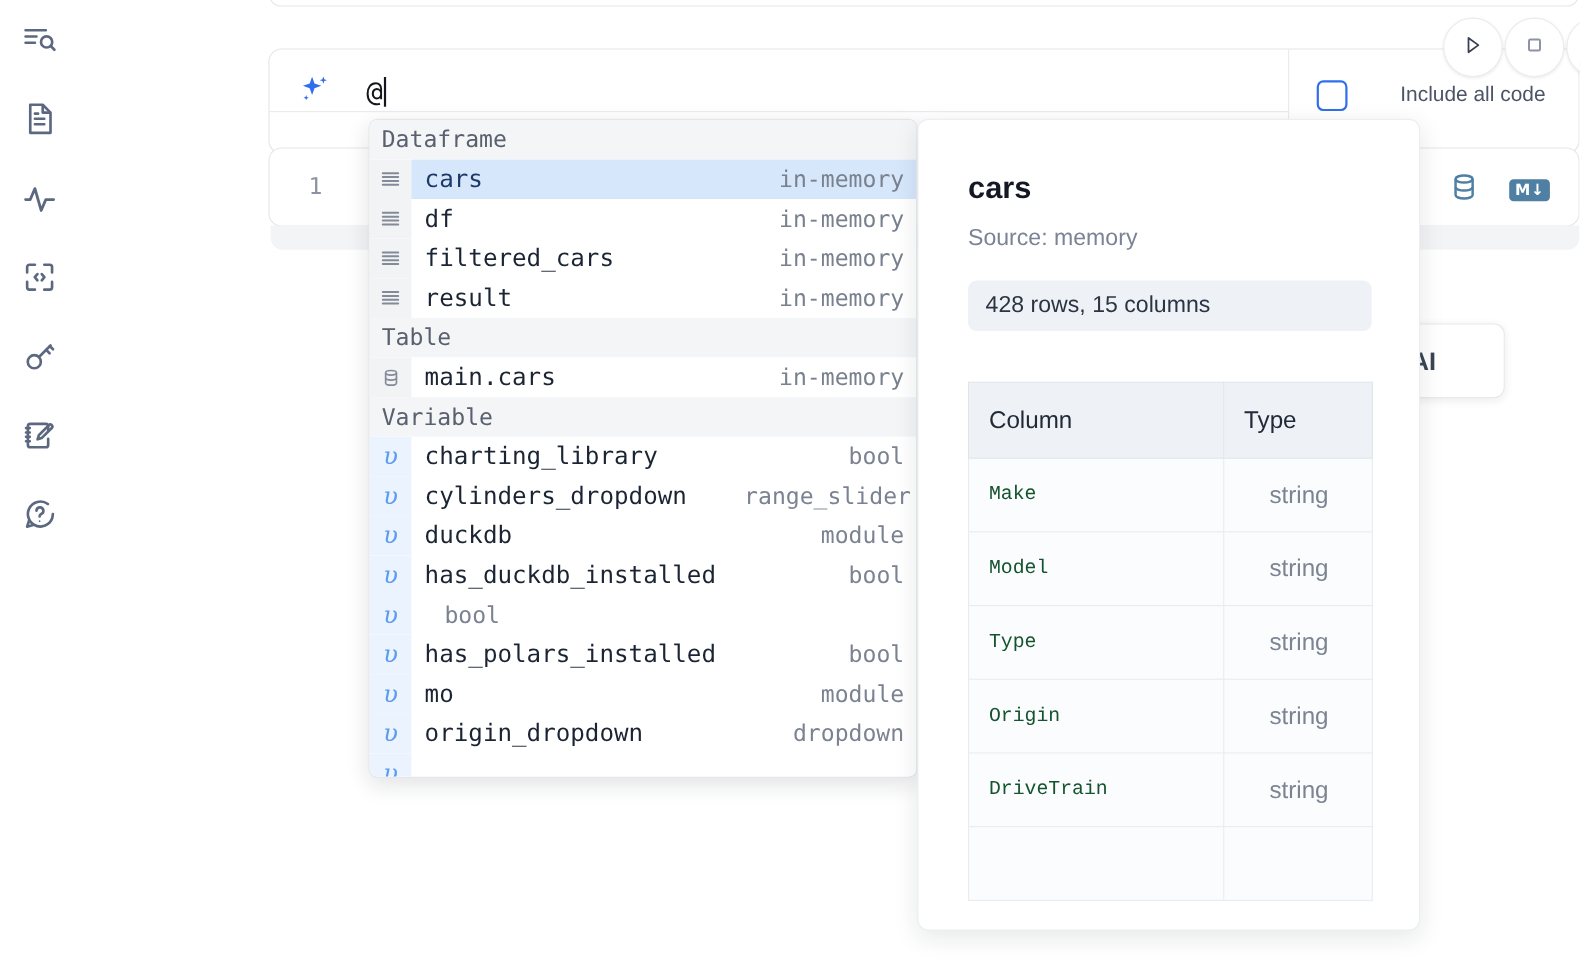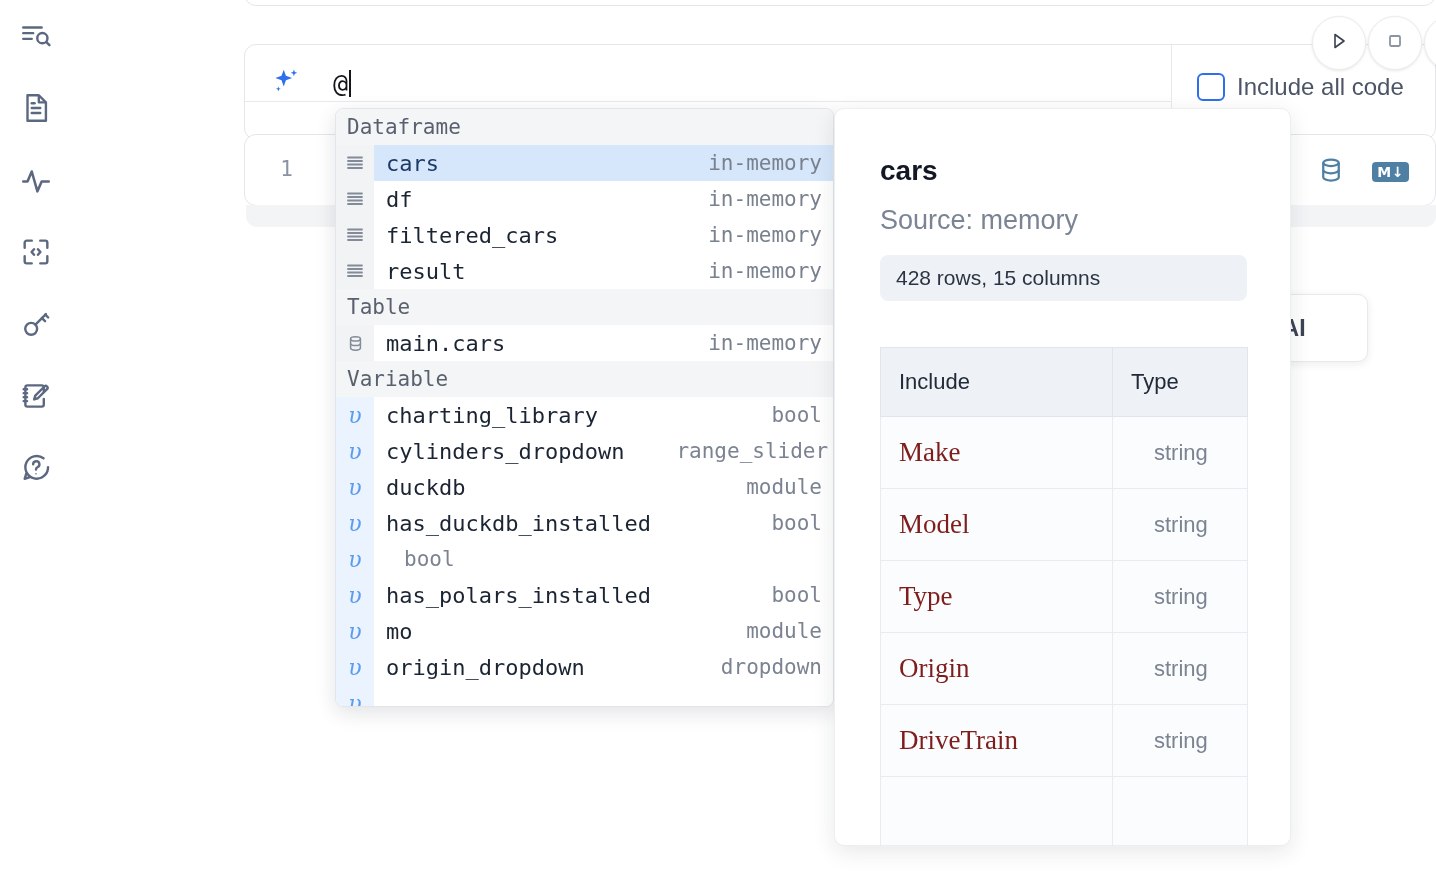--- a/index.html
+++ b/index.html
@@ -39,21 +39,21 @@
     position:absolute; left:88px; top:22px; width:800px; height:34px;
     font-family:"DejaVu Sans Mono","Liberation Mono",monospace;
     font-size:25px; color:#13151a; line-height:34px; letter-spacing:0px;
     white-space:pre;
   }
   .caret { display:inline-block; width:2px; height:27px; background:#14161b;
            vertical-align:-5px; margin-left:1px; }
 
   .include-wrap { position:absolute; left:952px; top:28px; display:flex; align-items:center; gap:12px; }
   .include-box { width:28px; height:28px; border:2px solid #2f6fed; border-radius:6px; background:#fff; }
-  .include-lbl { font-size:24px; color:#4b5565; }
+  .include-lbl { font-size:19px; color:#4b5565;margin-left:36px; }
 
   
   .circ {
     position:absolute; width:54px; height:54px; border-radius:50%;
     background:#fff; border:1px solid #ececee;
     box-shadow:0 1px 3px rgba(20,25,40,.10);
     display:flex; align-items:center; justify-content:center; cursor:pointer;
   }
   #run-btn  { left:1312px; top:16px; }
   #stop-btn { left:1368px; top:16px; }
@@ -120,39 +120,39 @@
   .ac-row.var .ac-type { color:#7b8392; }
 
   
   .detail {
     position:absolute; left:834px; top:108px; width:457px; height:738px;
     background:#fff; border:1px solid #eceef1; border-radius:10px;
     box-shadow:0 6px 22px rgba(20,25,40,.10);
     overflow:hidden;
   }
   .detail-title { position:absolute; left:45px; top:46px; font-size:28px; font-weight:700; color:#141824; }
-  .detail-source { position:absolute; left:45px; top:96px; font-size:27px; color:#7a8494; }
+  .detail-source { position:absolute; left:45px; top:96px; font-size:21px; color:#7a8494; }
   .detail-badge {
     position:absolute; left:45px; top:146px; width:367px; height:46px;
     background:#eef2f7; border-radius:8px; display:flex; align-items:center;
     padding-left:16px; font-size:21px; color:#2b3443;
   }
   .schema {
     position:absolute; left:45px; top:238px; width:368px;
     border-collapse:collapse; table-layout:fixed;
   }
   .schema th {
     background:#eef2f7; border:1px solid #dfe5ec; text-align:left;
     padding:21px 18px; font-size:22px; font-weight:400; color:#222a38;
   }
   .schema td {
     border:1px solid #e8ecf1; padding:20px 18px; font-size:22px; background:#fbfcfd;
   }
   .schema td.col {
-    font-family:Liberation Serif, serif; color:#7f1d1d; font-size:27px;
+    font-family:Liberation Mono, monospace; color:#14532d; font-size:18px;
   }
   .schema td.typ { color:#7b8492;padding-left:41px; }
   .schema th:first-child, .schema td:first-child { width:232px; }
 </style>
 </head>
 <body>
 
 <div id="root">
 
   <div class="rail">
@@ -391,21 +391,21 @@
       </div>
     </div>
 
   <div class="detail">
     <div class="detail-title">cars</div>
     <div class="detail-source">Source: memory</div>
     <div class="detail-badge">428 rows, 15 columns</div>
     <table class="schema" id="schema-table">
         <thead>
           <tr>
-            <th>Include</th>
+            <th>Column</th>
             <th>Type</th>
           </tr>
         </thead>
         <tbody>
           <tr>
             <td class="col">Make</td>
             <td class="typ">string</td>
           </tr>
           <tr>
             <td class="col">Model</td>

